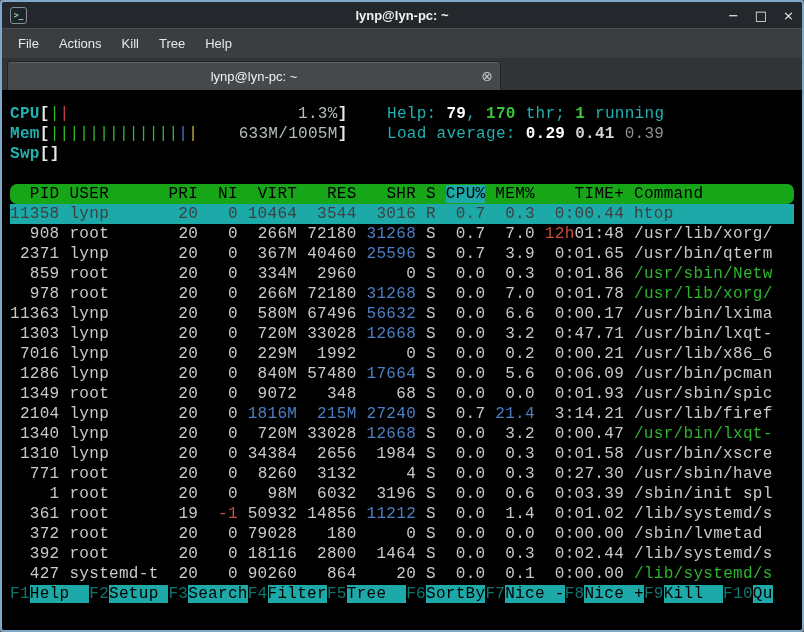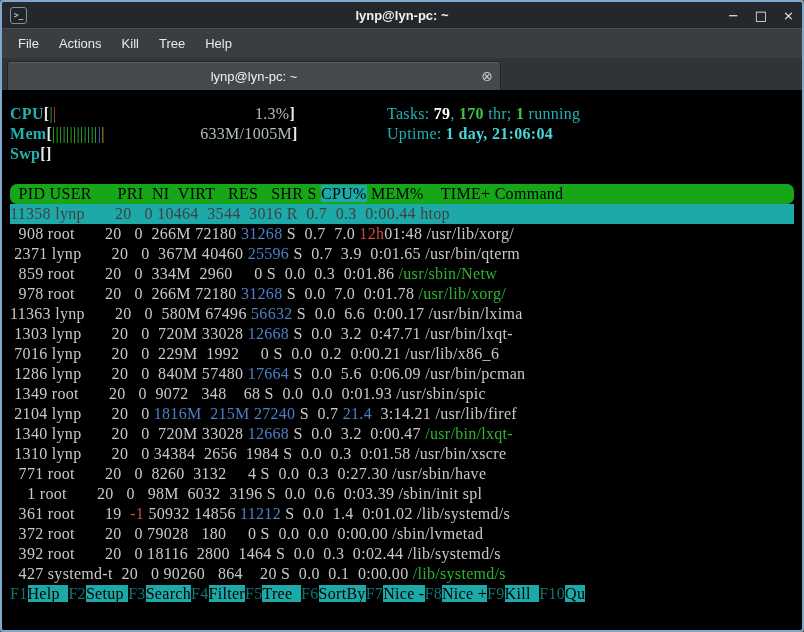--- a/index.html
+++ b/index.html
@@ -26,21 +26,21 @@
   .tabbar{height:32px;background:var(--tabbar-bg);display:flex;align-items:flex-end;flex:0 0 auto;}
   .tab{width:494px;height:29px;margin-left:5px;background:var(--tab-bg);
     border:1px solid #232628;border-bottom:none;border-radius:3px 3px 0 0;
     box-shadow:inset 0 1px 0 #5b5f63;position:relative;
     display:flex;align-items:center;justify-content:center;
     font:13px "Liberation Sans",sans-serif;color:#f0f0f0;}
   .tab-close{position:absolute;right:7px;top:50%;transform:translateY(-50%);
     color:#c3c7ca;font:14px "DejaVu Sans",sans-serif;}
   
   .terminal{flex:1;background:var(--terminal-bg);color:var(--text);
-    font-family:Liberation Serif, serif;font-size:16px;line-height:20px;
+    font-family:Liberation Mono, monospace;font-size:16px;line-height:20px;
     letter-spacing:0.3px;padding:14px 8px 0 8px;overflow:hidden;}
   .tline,.trow,.fkeys{white-space:pre;min-height:20px;}
   .hdr-block{display:flex;}
   .meters{width:377px;flex:0 0 auto;}
   .mlabel{color:var(--label-cyan);font-weight:bold;}
   .bracket{color:var(--bracket);font-weight:bold;}
   .minner{display:inline-flex;justify-content:space-between;width:30ch;white-space:pre;}
   .mtext{color:var(--meter-text);}
   .bar-green{color:var(--bar-green);} .bar-blue{color:var(--bar-blue);}
   .bar-yellow{color:var(--bar-yellow);} .bar-red{color:var(--bar-red);}
@@ -90,22 +90,22 @@
   </div>
 
   <div class="terminal">
     <div class="hdr-block">
       <div class="meters">
         <div class="tline"><span class="mlabel">CPU</span><span class="bracket">[</span><span class="minner"><span class="bars"><span class="bar-green">|</span><span class="bar-red">|</span></span><span class="mtext">1.3%</span></span><span class="bracket">]</span></div>
         <div class="tline"><span class="mlabel">Mem</span><span class="bracket">[</span><span class="minner"><span class="bars"><span class="bar-green">|||||||||||||</span><span class="bar-blue">|</span><span class="bar-yellow">|</span></span><span class="mtext">633M/1005M</span></span><span class="bracket">]</span></div>
         <div class="tline"><span class="mlabel">Swp</span><span class="bracket">[</span><span class="bracket">]</span></div>
       </div>
       <div class="info">
-        <div class="tline"><span class="ilbl">Tasks: </span><span class="ib-white">79</span><span class="ilbl">, </span><span class="ib-green">170</span><span class="ilbl"> thr; </span><span class="ib-green">1</span><span class="ilbl"> running</span></div>
-        <div class="tline"><span class="ilbl">Uptime: </span><span class="ib-cyan">1 day, 21:06:04</span></div>
+        <div class="tline"><span class="ilbl">Help: </span><span class="ib-white">79</span><span class="ilbl">, </span><span class="ib-green">170</span><span class="ilbl"> thr; </span><span class="ib-green">1</span><span class="ilbl"> running</span></div>
+        <div class="tline"><span class="ilbl">Load average: </span><span class="ib-white">0.29 </span><span class="i-white2">0.41 </span><span class="i-gray">0.39</span></div>
       </div>
     </div>
     <div class="tline"></div>
     <div id="table-header" class="trow header"><span>  </span><span>PID</span><span> </span><span>USER</span><span>     </span><span> </span><span></span><span>PRI</span><span> </span><span> </span><span>NI</span><span> </span><span> </span><span>VIRT</span><span> </span><span>  </span><span>RES</span><span> </span><span>  </span><span>SHR</span><span> </span><span>S</span><span></span><span> </span><span></span><span class="hsort">CPU%</span><span> </span><span></span><span>MEM%</span><span> </span><span>   </span><span>TIME+</span><span> </span><span>Command</span></div>
     <div id="process-rows">
         <div class="trow sel"><span></span><span>11358</span><span> </span><span>lynp</span><span>     </span><span> </span><span> </span><span>20</span><span> </span><span>  </span><span>0</span><span> </span><span></span><span>10464</span><span> </span><span> </span><span>3544</span><span> </span><span> </span><span>3016</span><span> </span><span>R</span><span></span><span> </span><span> </span><span>0.7</span><span> </span><span> </span><span>0.3</span><span> </span><span> </span><span>0:00.44</span><span> </span><span>htop</span></div>
         <div class="trow"><span>  </span><span>908</span><span> </span><span>root</span><span>     </span><span> </span><span> </span><span>20</span><span> </span><span>  </span><span>0</span><span> </span><span> </span><span>266M</span><span> </span><span></span><span>72180</span><span> </span><span></span><span class="c-blue">31268</span><span> </span><span>S</span><span></span><span> </span><span> </span><span>0.7</span><span> </span><span> </span><span>7.0</span><span> </span><span></span><span class="c-red">12h</span><span>01:48</span><span> </span><span>/usr/lib/xorg/</span></div>
         <div class="trow"><span> </span><span>2371</span><span> </span><span>lynp</span><span>     </span><span> </span><span> </span><span>20</span><span> </span><span>  </span><span>0</span><span> </span><span> </span><span>367M</span><span> </span><span></span><span>40460</span><span> </span><span></span><span class="c-blue">25596</span><span> </span><span>S</span><span></span><span> </span><span> </span><span>0.7</span><span> </span><span> </span><span>3.9</span><span> </span><span> </span><span>0:01.65</span><span> </span><span>/usr/bin/qterm</span></div>
         <div class="trow"><span>  </span><span>859</span><span> </span><span>root</span><span>     </span><span> </span><span> </span><span>20</span><span> </span><span>  </span><span>0</span><span> </span><span> </span><span>334M</span><span> </span><span> </span><span>2960</span><span> </span><span>    </span><span>0</span><span> </span><span>S</span><span></span><span> </span><span> </span><span>0.0</span><span> </span><span> </span><span>0.3</span><span> </span><span> </span><span>0:01.86</span><span> </span><span class="c-green">/usr/sbin/Netw</span></div>
         <div class="trow"><span>  </span><span>978</span><span> </span><span>root</span><span>     </span><span> </span><span> </span><span>20</span><span> </span><span>  </span><span>0</span><span> </span><span> </span><span>266M</span><span> </span><span></span><span>72180</span><span> </span><span></span><span class="c-blue">31268</span><span> </span><span>S</span><span></span><span> </span><span> </span><span>0.0</span><span> </span><span> </span><span>7.0</span><span> </span><span> </span><span>0:01.78</span><span> </span><span class="c-green">/usr/lib/xorg/</span></div>

